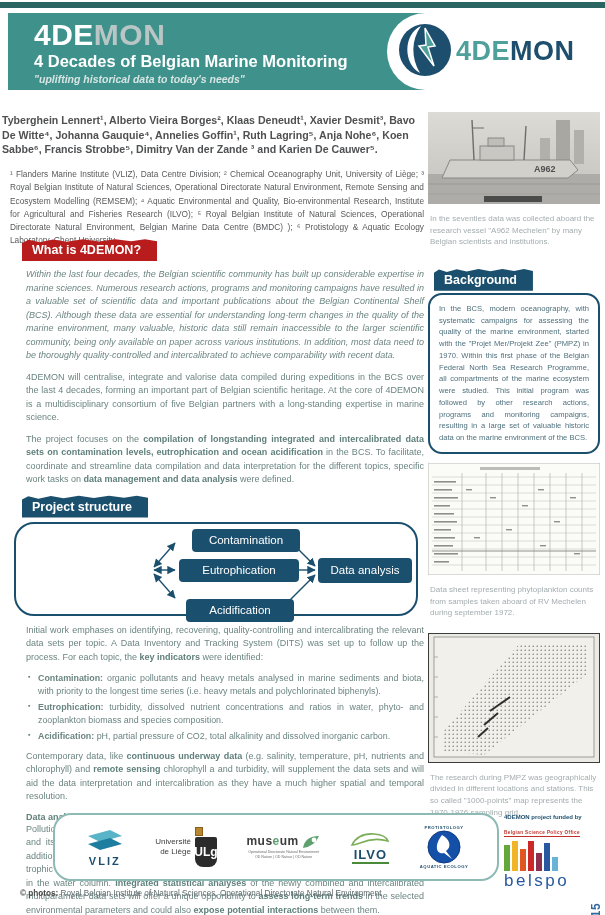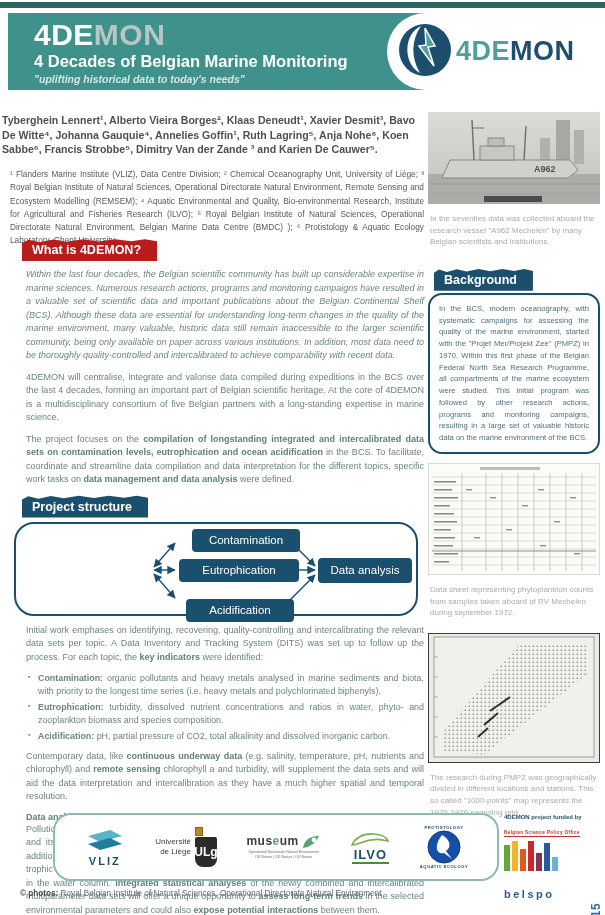--- a/index.html
+++ b/index.html
@@ -93,21 +93,21 @@
   .sheet-fig { margin-top:9px; }
   .map-fig { margin-top:14px; }
 
   
   .funded { position:absolute; left:504px; top:814px; width:80px; text-align:left; }
   .funded-line { font-size:6px; font-weight:bold; color:#1b4f6e; }
   .funded-org { font-size:4.6px; font-weight:bold; color:#c03028; letter-spacing:.4px; margin-top:2px;
                 border-bottom:1px solid #c03028; display:inline-block; padding-bottom:1px; }
   .belspo-bars { display:flex; align-items:flex-end; gap:2px; height:30px; margin-top:3px; }
   .belspo-bars span { width:6px; display:block; }
-  .belspo-word { font-size:11px; font-weight:bold; color:#2858a0; letter-spacing:2.5px; margin-top:17px; }
+  .belspo-word { font-size:17px; font-weight:normal; color:#2858a0; letter-spacing:2.5px; margin-top:0; }
 
   
   .vertical-note { position:absolute; right:2px; bottom:12px; transform-origin:100% 100%;
                    transform:rotate(-90deg); white-space:nowrap; font-size:12px; font-weight:bold;
                    color:#35699e; letter-spacing:.4px; }
 </style>
 </head>
 <body>
 
 <div class="page">

